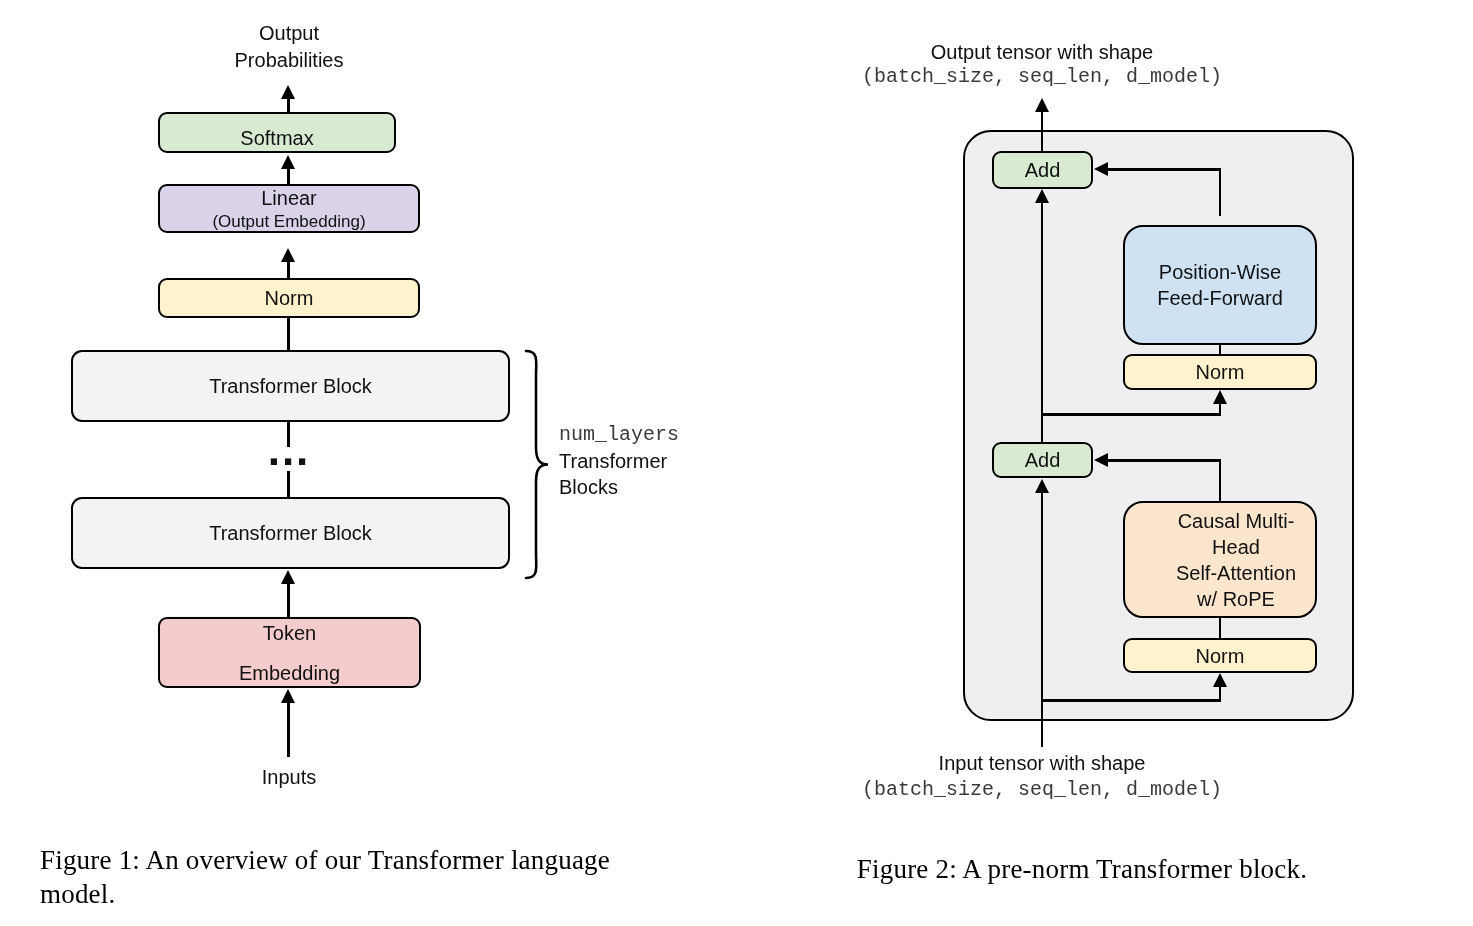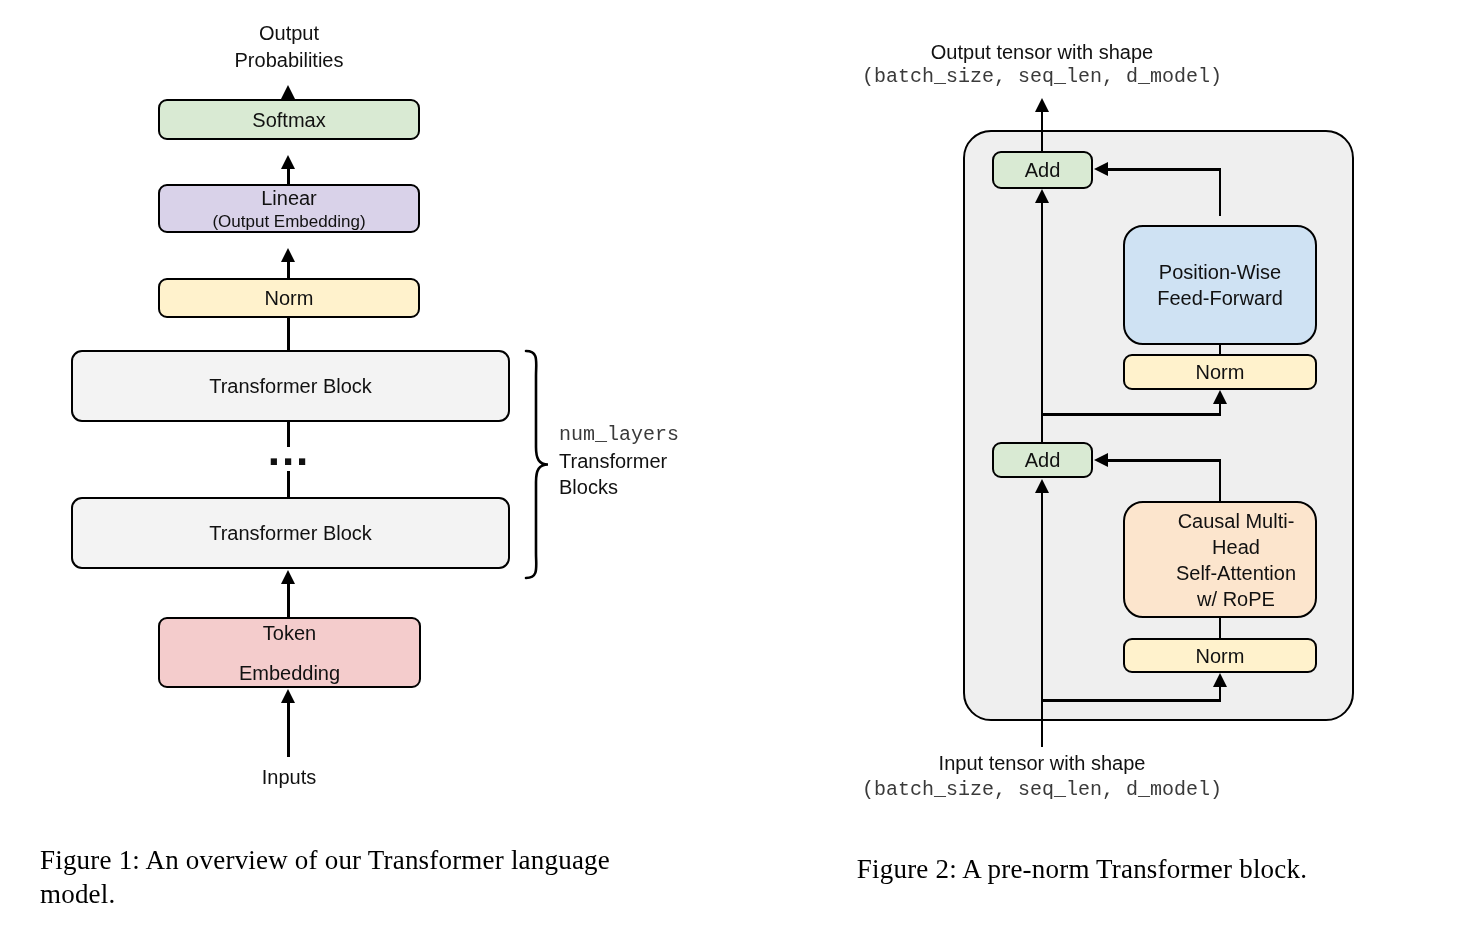--- a/index.html
+++ b/index.html
@@ -63,21 +63,21 @@
     <span>...</span>
   </div>
   <div class="vl" style="left:287px;top:471px;height:27px;"></div>
 
   <div class="au" style="left:281px;top:570px;"></div>
   <div class="vl" style="left:287px;top:583px;height:35px;"></div>
 
   <div class="au" style="left:281px;top:689px;"></div>
   <div class="vl" style="left:287px;top:702px;height:55px;"></div>
 
-  <div class="bx f-green" style="left:158px;top:99px;width:262px;height:41px;">
+  <div class="bx f-green" style="left:158px;top:112px;width:238px;height:41px;justify-content:flex-end;">
     <span>Softmax</span>
   </div>
 
   <div class="bx f-purple" style="left:158px;top:184px;width:262px;height:49px;">
     <span>Linear</span>
     <span class="sub">(Output Embedding)</span>
   </div>
 
   <div class="bx f-yellow" style="left:158px;top:278px;width:262px;height:40px;">
     <span>Norm</span>

